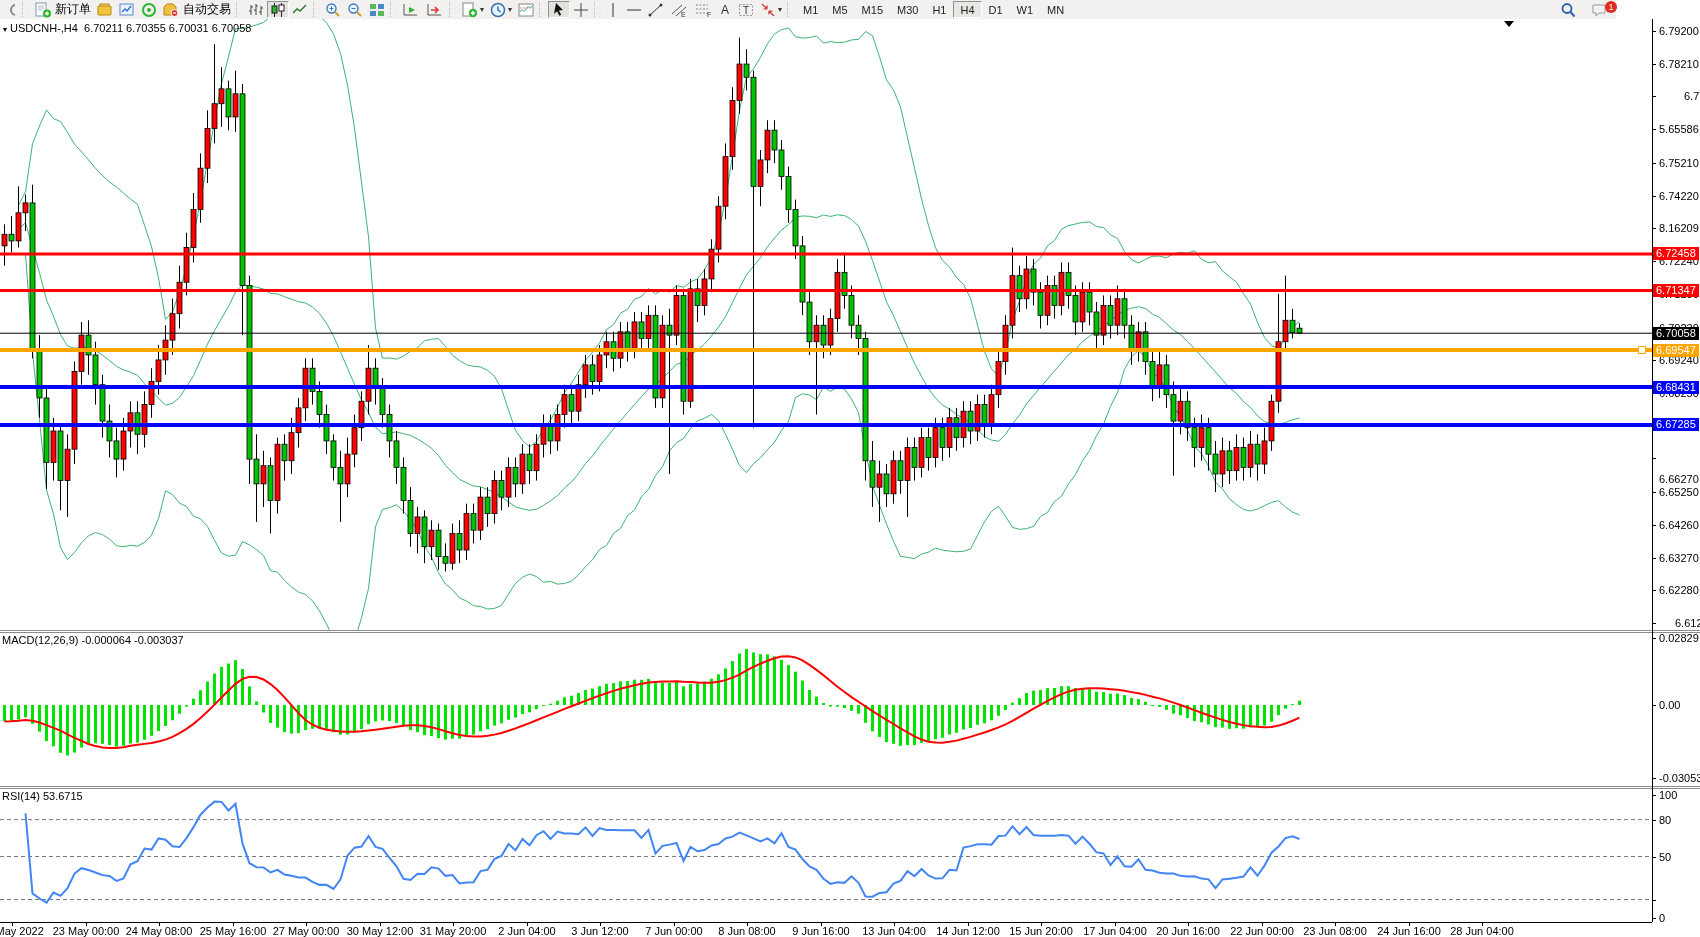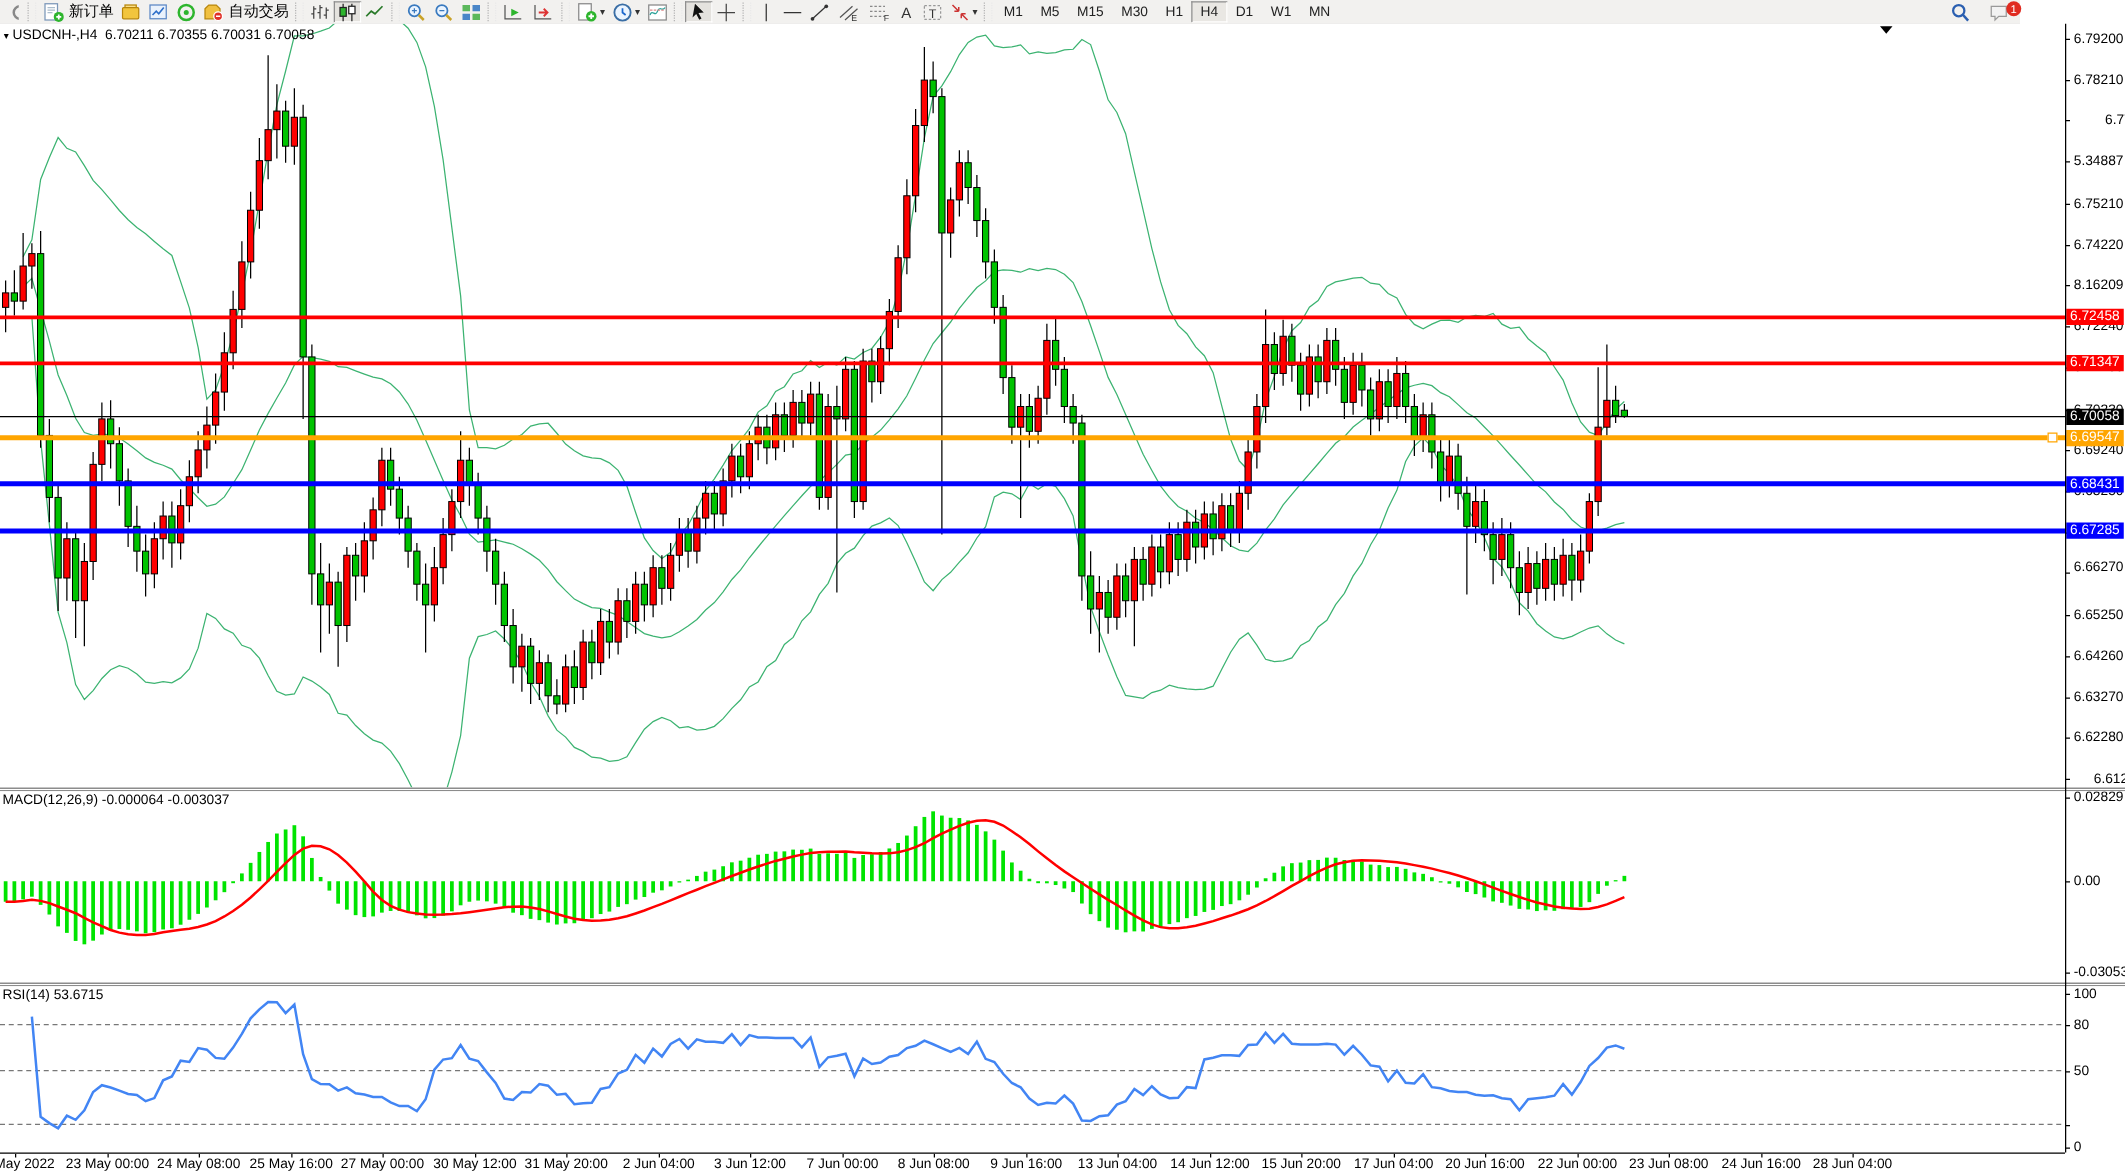--- a/index.html
+++ b/index.html
@@ -724,41 +724,41 @@
   </div>
   <div id="shift-marker"></div>
   <div class="axis-col" id="main-axis" style="top:19px;height:611px;">
       <div class="tick-dash" style="top: 12px;"></div>
       <div class="tick-label" style="top: 6px;">6.79200</div>
       <div class="tick-dash" style="top: 44.7273px;"></div>
       <div class="tick-label" style="top: 38.7273px;">6.78210</div>
       <div class="tick-dash" style="top: 77.4545px;"></div>
       <div class="tick-label" style="top: 71.4545px; padding-left: 25px;">6.77220</div>
       <div class="tick-dash" style="top: 110.182px;"></div>
-      <div class="tick-label" style="top: 104.182px;">5.34887</div>
+      <div class="tick-label" style="top: 104.182px;">5.65586</div>
       <div class="tick-dash" style="top: 143.901px;"></div>
       <div class="tick-label" style="top: 137.901px;">6.75210</div>
       <div class="tick-dash" style="top: 176.628px;"></div>
       <div class="tick-label" style="top: 170.628px;">6.74220</div>
       <div class="tick-dash" style="top: 209.355px;"></div>
       <div class="tick-label" style="top: 203.355px;">8.16209</div>
       <div class="tick-dash" style="top: 242.083px;"></div>
       <div class="tick-label" style="top: 236.083px;">6.72240</div>
       <div class="tick-dash" style="top: 274.81px;"></div>
       <div class="tick-label" style="top: 268.81px;">6.71250</div>
       <div class="tick-dash" style="top: 308.529px;"></div>
       <div class="tick-label" style="top: 302.529px;">6.70230</div>
       <div class="tick-dash" style="top: 341.256px;"></div>
       <div class="tick-label" style="top: 335.256px;">6.69240</div>
       <div class="tick-dash" style="top: 373.983px;"></div>
       <div class="tick-label" style="top: 367.983px;">6.68250</div>
       <div class="tick-dash" style="top: 406.711px;"></div>
       <div class="tick-label" style="top: 400.711px;">6.67260</div>
       <div class="tick-dash" style="top: 439.438px;"></div>
-      <div class="tick-label" style="top: 429px;">6.66270</div>
+      <div class="tick-label" style="top: 454px;">6.66270</div>
       <div class="tick-dash" style="top: 473.157px;"></div>
       <div class="tick-label" style="top: 467.157px;">6.65250</div>
       <div class="tick-dash" style="top: 505.884px;"></div>
       <div class="tick-label" style="top: 499.884px;">6.64260</div>
       <div class="tick-dash" style="top: 538.612px;"></div>
       <div class="tick-label" style="top: 532.612px;">6.63270</div>
       <div class="tick-dash" style="top: 571.339px;"></div>
       <div class="tick-label" style="top: 565.339px;">6.62280</div>
       <div class="tick-dash" style="top: 604.066px;"></div>
       <div class="tick-label" style="top: 598.066px; padding-left: 16px;">6.61290</div>

